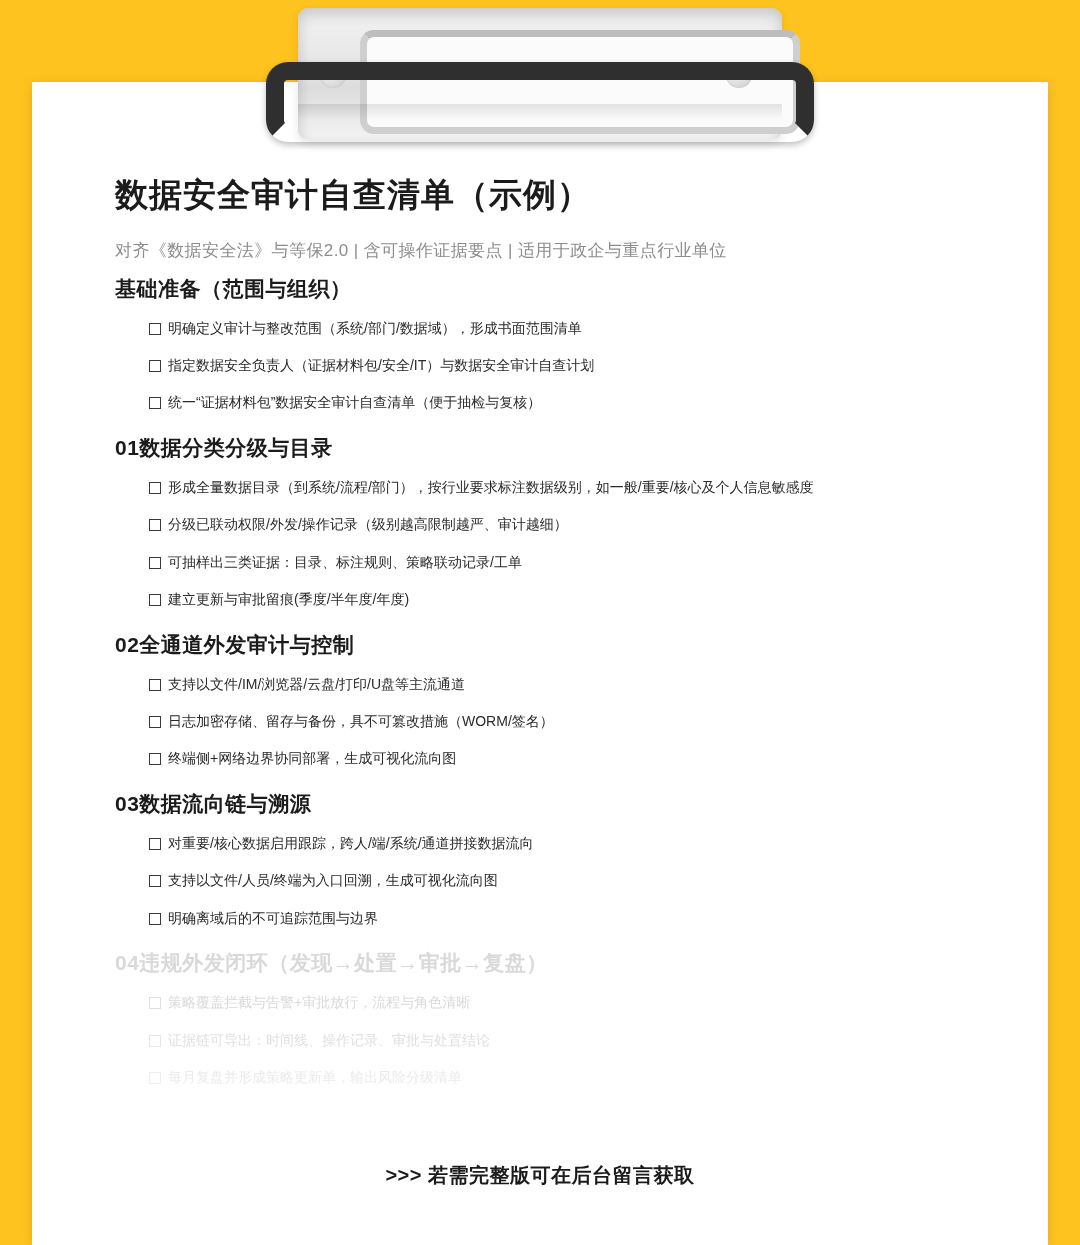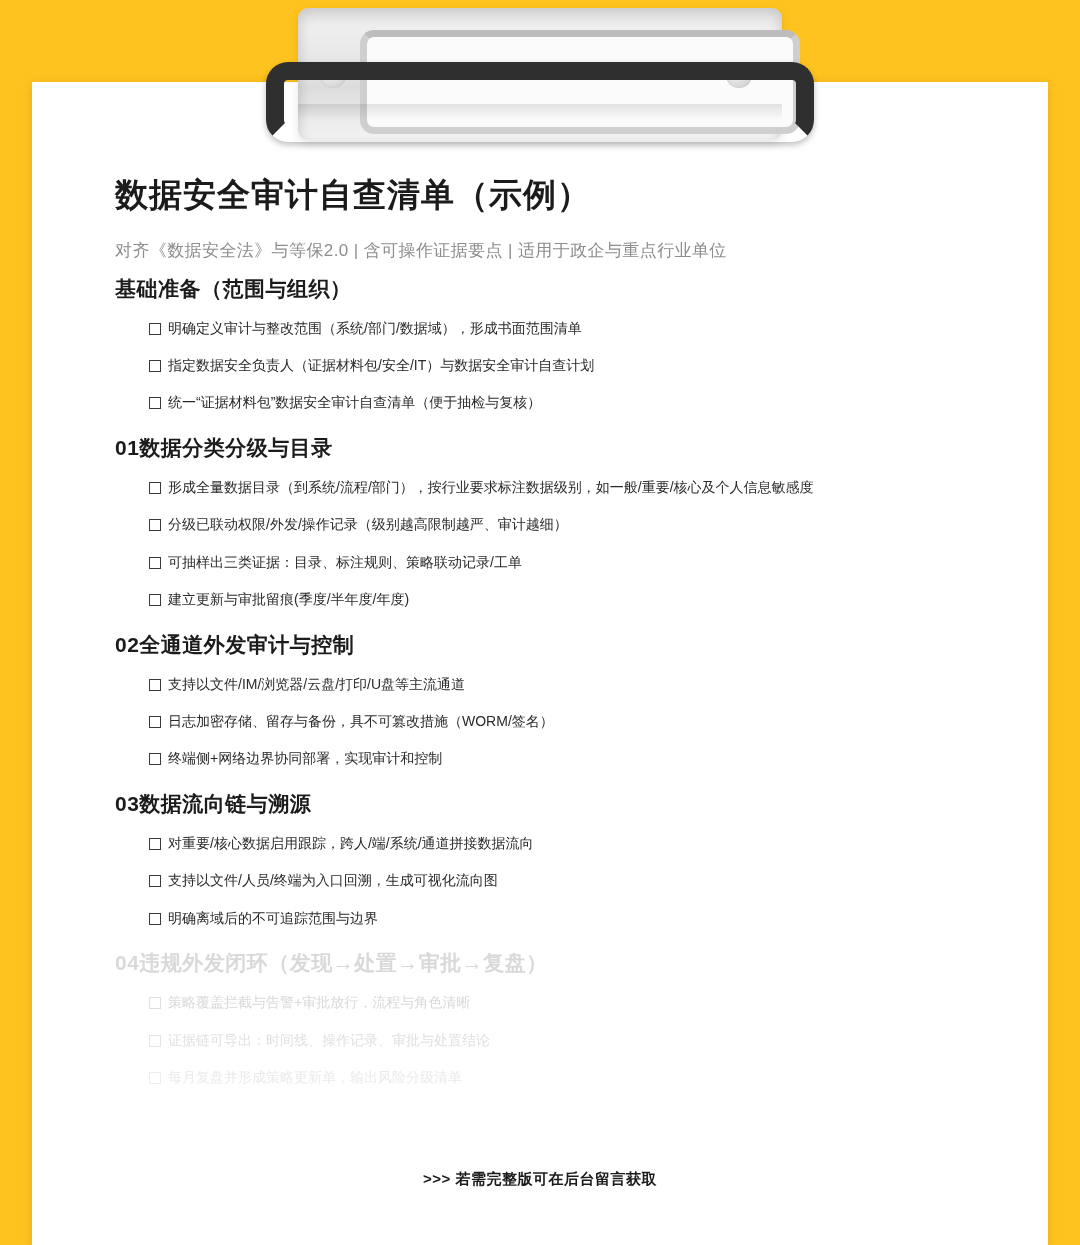--- a/index.html
+++ b/index.html
@@ -136,21 +136,21 @@
     position: absolute;
     left: 0; bottom: 0; width: 100%; height: 230px;
     background: linear-gradient(180deg, rgba(255,255,255,0) 0%, rgba(255,255,255,0.75) 45%, rgba(255,255,255,0.97) 100%);
     pointer-events: none;
   }
   .cta {
     position: absolute;
     left: 0; bottom: 56px;
     width: 100%;
     text-align: center;
-    font-size: 15px;
+    font-size: 20px;
     font-weight: 700;
     color: #1b1b1b;
     letter-spacing: 0.5px;
   }
 </style>
 </head>
 <body>
 
 <div class="frame">
 
@@ -206,21 +206,21 @@
           <div class="item">
             <span class="box"></span>
             <span>支持以文件/IM/浏览器/云盘/打印/U盘等主流通道</span>
           </div>
           <div class="item">
             <span class="box"></span>
             <span>日志加密存储、留存与备份，具不可篡改措施（WORM/签名）</span>
           </div>
           <div class="item">
             <span class="box"></span>
-            <span>终端侧+网络边界协同部署，实现审计和控制</span>
+            <span>终端侧+网络边界协同部署，生成可视化流向图</span>
           </div>
         </div>
       </div>
 
       <div class="section">
         <div class="section-title">03数据流向链与溯源</div>
         <div class="items">
           <div class="item">
             <span class="box"></span>
             <span>对重要/核心数据启用跟踪，跨人/端/系统/通道拼接数据流向</span>

